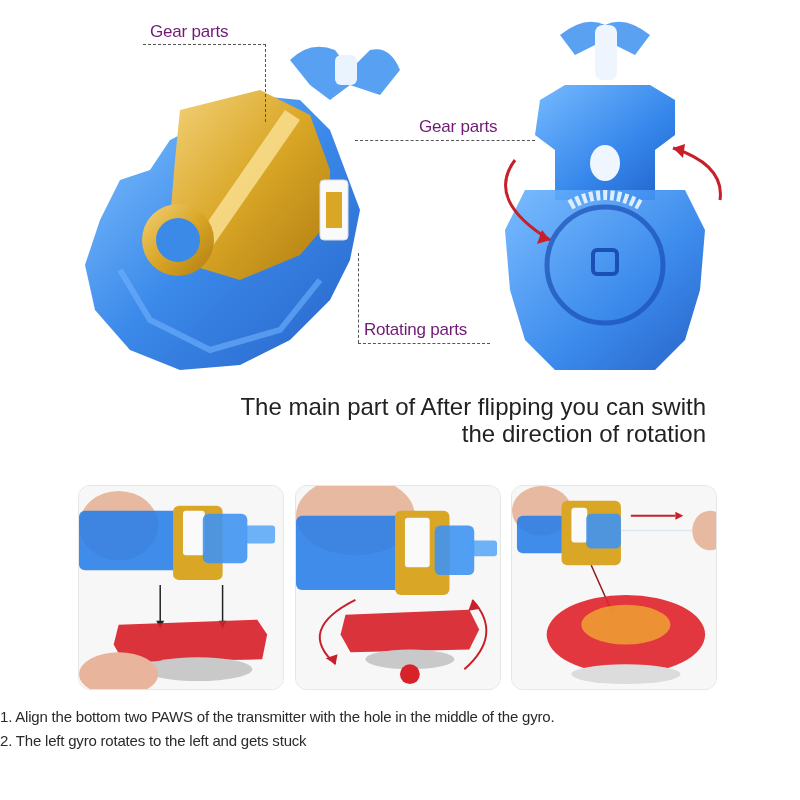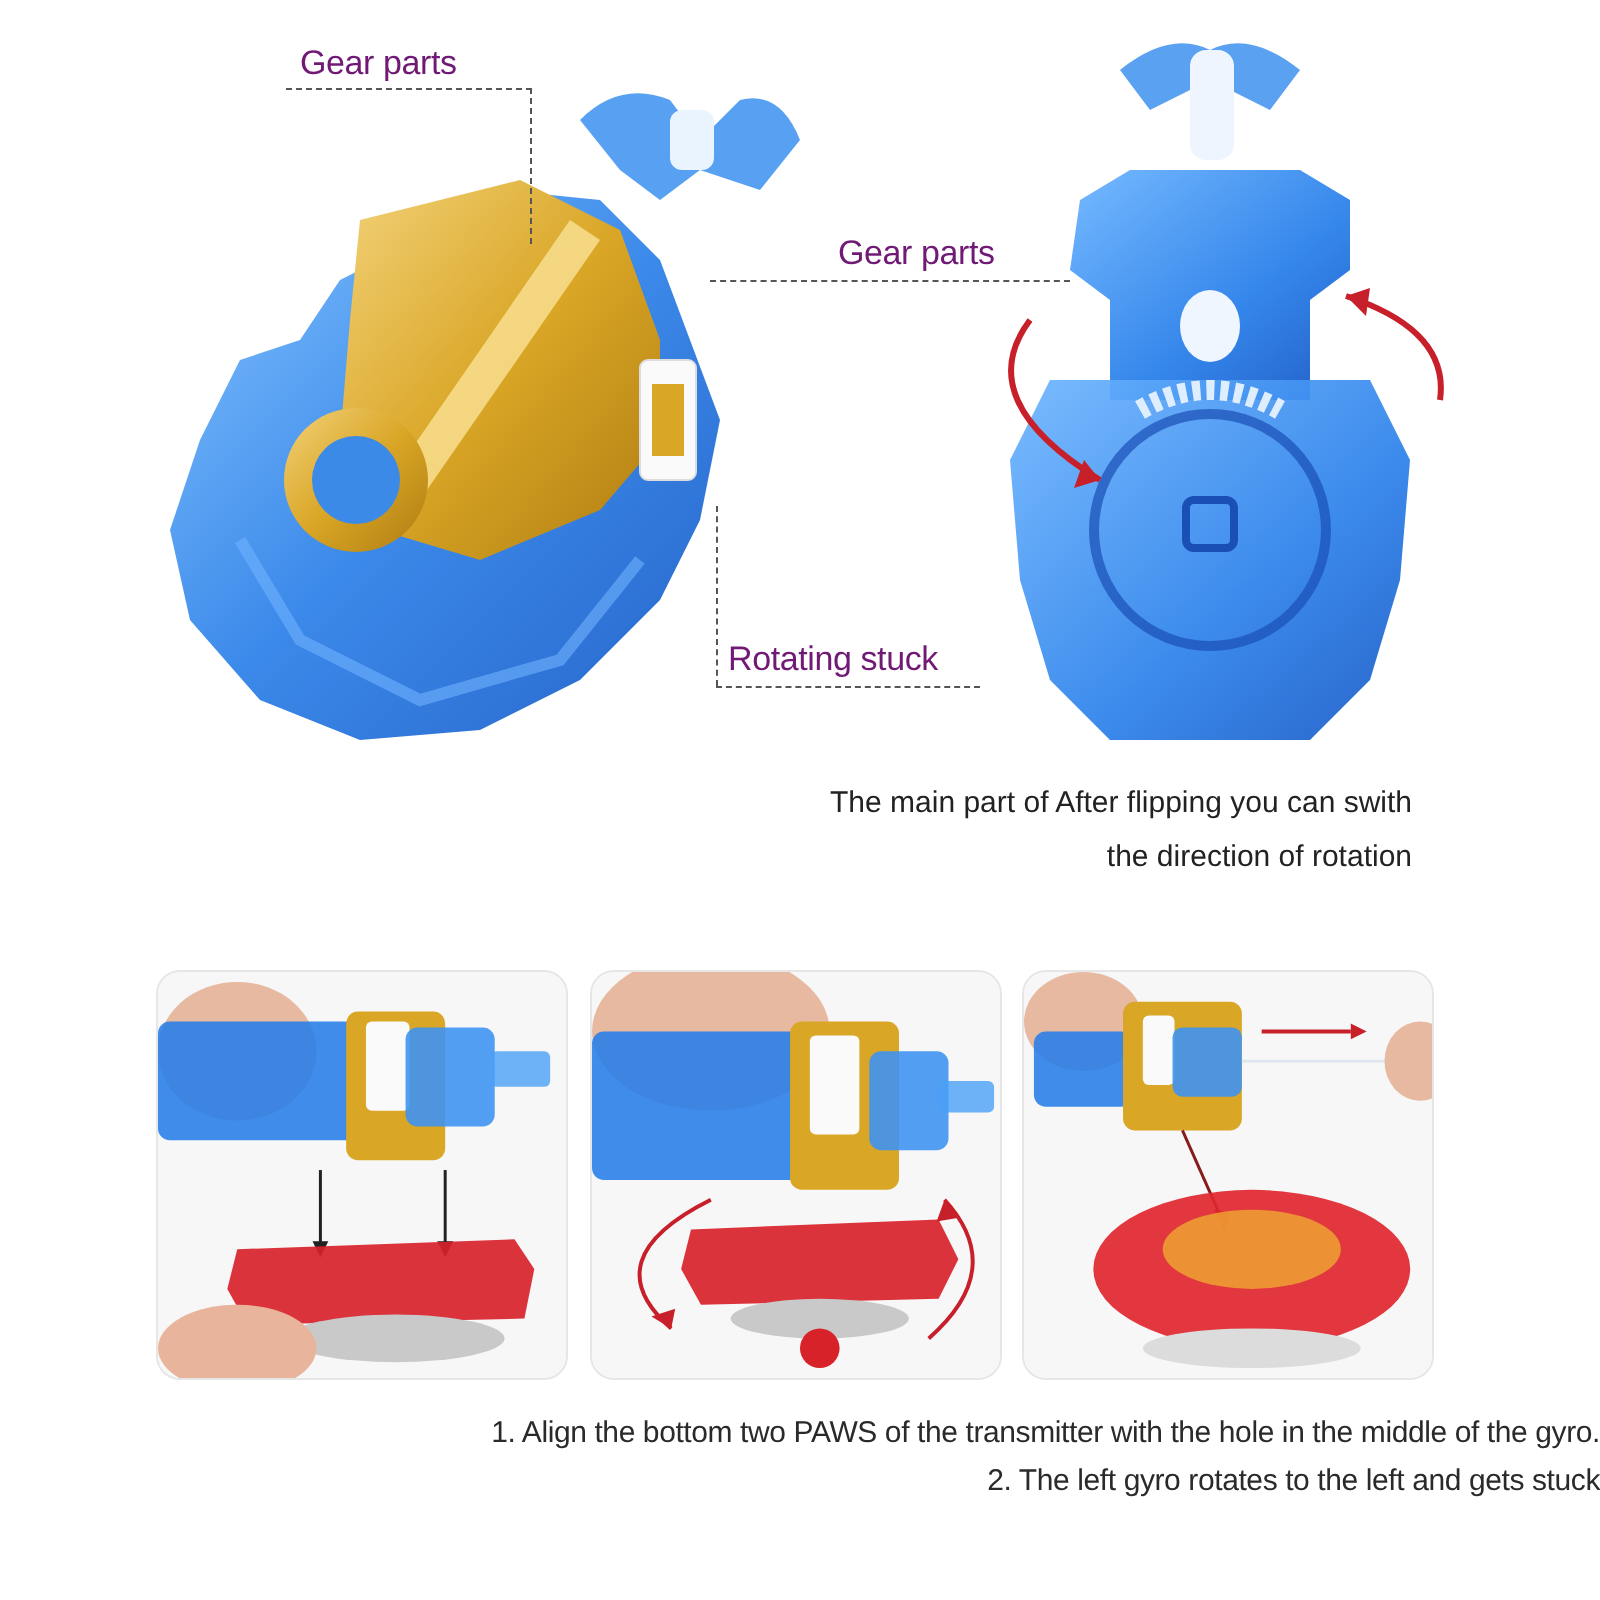--- a/index.html
+++ b/index.html
@@ -7,24 +7,24 @@
   body { position: relative; font-family: "Liberation Sans", "DejaVu Sans", sans-serif; color: #222; }
 
   .abs { position: absolute; }
 
   
   .callout-label { position: absolute; font-size: 17px; color: #701a75; white-space: nowrap; letter-spacing: -0.2px; }
   .leader-h { position: absolute; border-top: 1.5px dashed #555; height: 0; }
   .leader-v { position: absolute; border-left: 1.5px dashed #555; width: 0; }
 
   
-  .caption-line { position: absolute; font-size: 15px; color: #222; white-space: nowrap; text-align: right; }
+  .caption-line { position: absolute; font-size: 24px; color: #222; white-space: nowrap; text-align: right; }
 
   
-  .steps { position: absolute; left: 0; top: 705px; width: 800px; text-align: right; font-size: 15px; line-height: 23.5px; color: #2a2a2a; letter-spacing: -0.2px; }
+  .steps { position: absolute; left: 0; top: 705px; width: 800px; text-align: left; font-size: 15px; line-height: 23.5px; color: #2a2a2a; letter-spacing: -0.2px; }
   .steps div { white-space: nowrap; }
 
   
   .panel { position: absolute; top: 485px; width: 206px; height: 205px; border: 1px solid #e6e6e6; border-radius: 12px; overflow: hidden; background: #f8f8f8; }
   .panel svg { display: block; width: 100%; height: 100%; }
 
   .hero svg { display: block; }
 </style>
 </head>
 <body>
@@ -63,21 +63,21 @@
   </svg>
 </div>
 
 <span class="callout-label" style="left:150px; top:22px;">Gear parts</span>
 <div class="leader-h" style="left:143px; top:44px; width:123px;"></div>
 <div class="leader-v" style="left:265px; top:44px; height:78px;"></div>
 
 <span class="callout-label" style="left:419px; top:117px;">Gear parts</span>
 <div class="leader-h" style="left:355px; top:140px; width:180px;"></div>
 
-<span class="callout-label" style="left:364px; top:320px;">Rotating stuck</span>
+<span class="callout-label" style="left:364px; top:320px;">Rotating parts</span>
 <div class="leader-v" style="left:358px; top:253px; height:90px;"></div>
 <div class="leader-h" style="left:358px; top:343px; width:132px;"></div>
 
 <div class="abs hero" style="left:485px; top:0px; width:240px; height:380px;">
   <svg width="240" height="380" viewBox="0 0 240 380">
     <defs>
       <linearGradient id="gBlue2" x1="0" y1="0" x2="1" y2="1">
         <stop offset="0" stop-color="#6fb6ff"></stop>
         <stop offset="0.6" stop-color="#2a80ea"></stop>
         <stop offset="1" stop-color="#1656c4"></stop>

